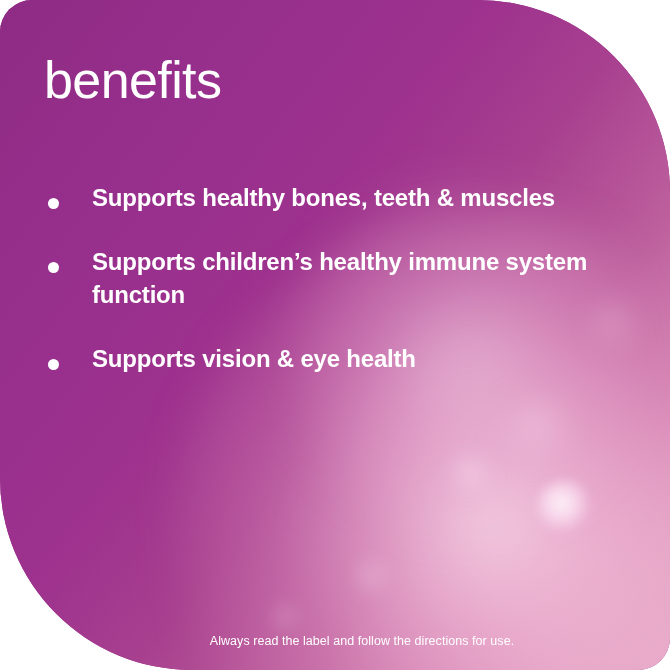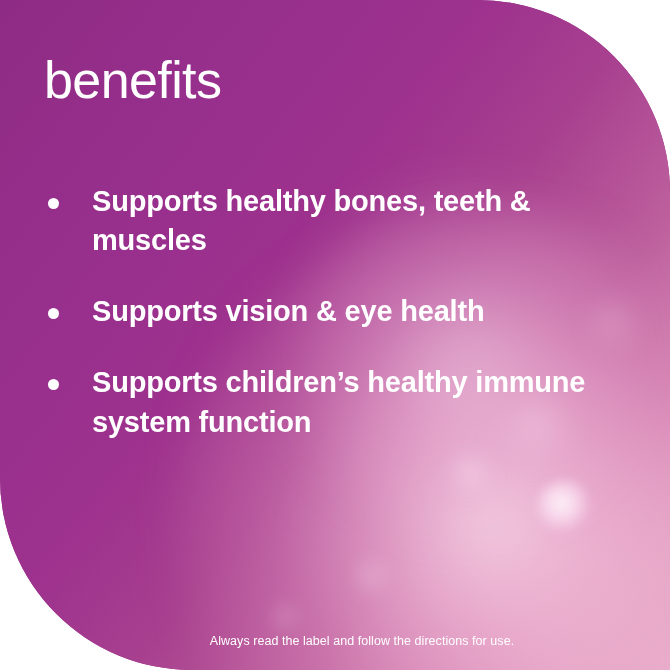--- a/index.html
+++ b/index.html
@@ -11,20 +11,21 @@
     font-family: "Liberation Sans", sans-serif;
     -webkit-font-smoothing: antialiased;
   }
 
   #card {
     position: relative;
     width: 670px;
     height: 670px;
     overflow: hidden;
     background: #ffffff;
+    border-radius: 32px;
   }
 
   
   .panel {
     position: absolute;
     inset: 0;
     border-top-left-radius: 0px;
     border-top-right-radius: 192px;
     border-bottom-left-radius: 192px;
     border-bottom-right-radius: 0px;
@@ -167,21 +168,21 @@
     right: 56px;
     margin: 0;
     padding: 0;
     list-style: none;
   }
 
   .benefit-item {
     position: relative;
     padding-left: 48px;
     margin-bottom: 32px;
-    font-size: 29px;
+    font-size: 24px;
     line-height: 1.35;
     font-weight: 700;
     letter-spacing: -0.2px;
     color: #ffffff;
   }
   .benefit-item:last-child { margin-bottom: 0; }
 
   .bullet-dot {
     position: absolute;
     left: 4px;
@@ -227,24 +228,24 @@
 
     <h1 class="headline">benefits</h1>
 
     <ul class="benefit-list">
       <li class="benefit-item">
         <span class="bullet-dot"></span>
         <span>Supports healthy bones, teeth &amp; muscles</span>
       </li>
       <li class="benefit-item">
         <span class="bullet-dot"></span>
-        <span>Supports vision &amp; eye health</span>
+        <span>Supports children’s healthy immune system function</span>
       </li>
       <li class="benefit-item">
         <span class="bullet-dot"></span>
-        <span>Supports children’s healthy immune system function</span>
+        <span>Supports vision &amp; eye health</span>
       </li>
     </ul>
 
     <div class="footnote">Always read the label and follow the directions for use.</div>
 
   </div>
 </div>
 
 </body></html>

